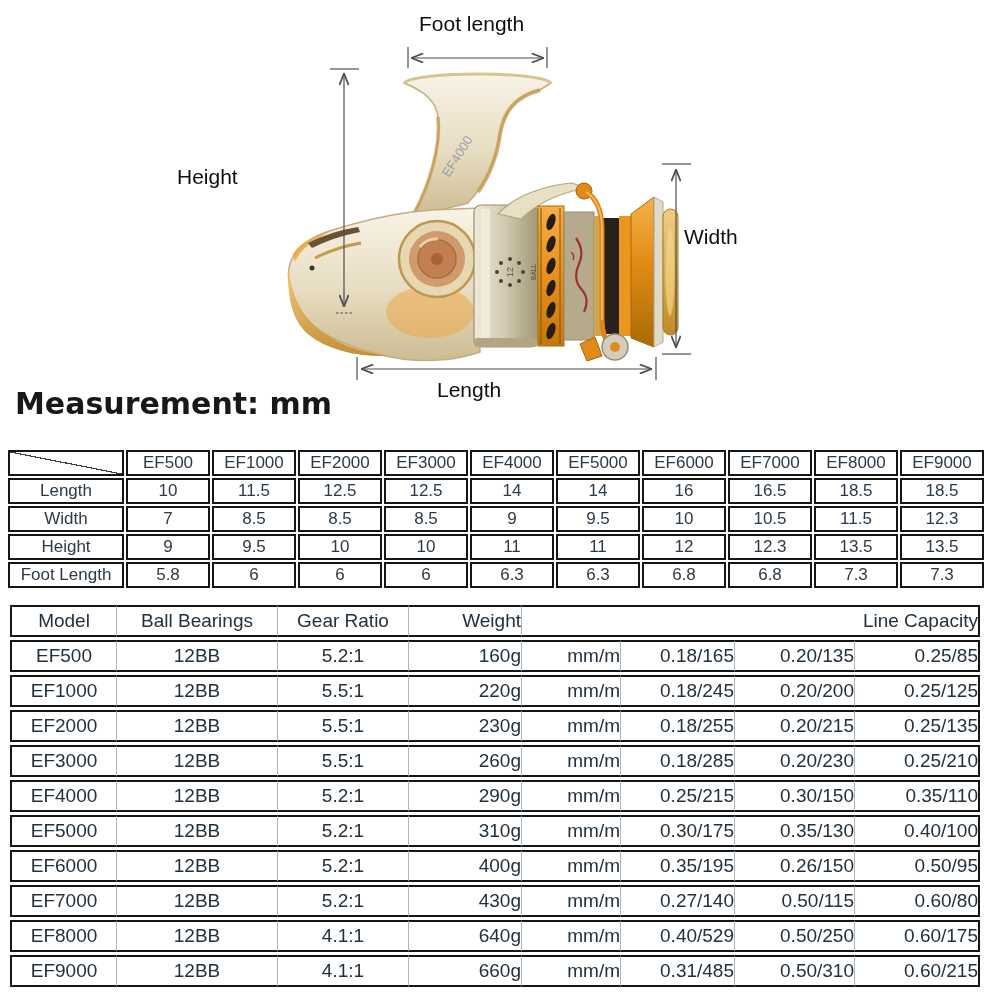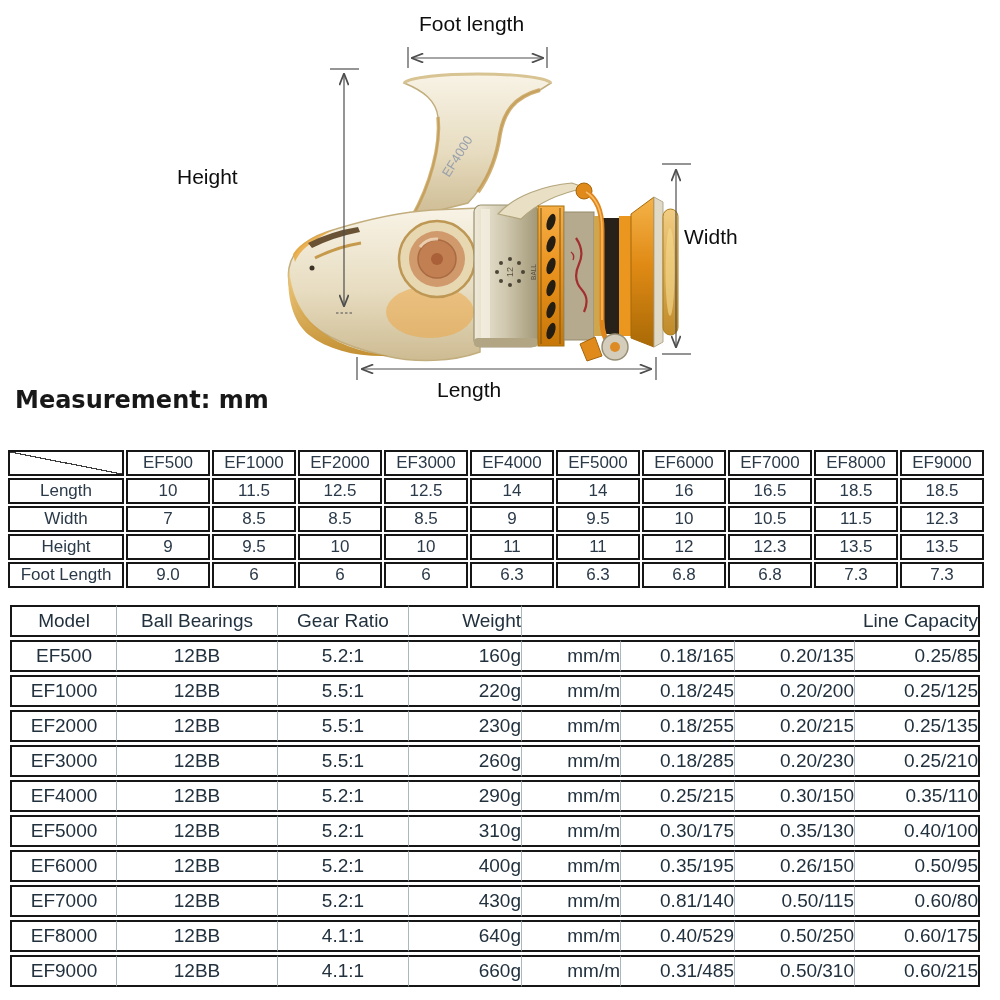--- a/index.html
+++ b/index.html
@@ -15,21 +15,21 @@
   .dim-label { position: absolute; font-size: 21px; color: #0e0e0e; white-space: nowrap; }
   #lbl-foot   { left: 419px; top: 12px;  }
   #lbl-height { left: 177px; top: 165px; }
   #lbl-width  { left: 684px; top: 225px; }
   #lbl-length { left: 437px; top: 378px; }
 
   
   h1.measure {
     position: absolute; top: 386px; left: 15px; margin: 0;
     font-family: "DejaVu Sans", sans-serif; font-weight: 700;
-    font-size: 24px; color: #181818;
+    font-size: 30px; color: #181818;
   }
 
   
   table.size-table {
     position: absolute; top: 448px; left: 6px;
     border-collapse: separate; border-spacing: 2px;
     table-layout: fixed; background: #fff;
   }
   .size-table td {
     border: 2px solid #161616; background: #fff;
@@ -263,21 +263,21 @@
         <td>10</td>
         <td>11</td>
         <td>11</td>
         <td>12</td>
         <td>12.3</td>
         <td>13.5</td>
         <td>13.5</td>
       </tr>
       <tr>
         <td>Foot Length</td>
-        <td>9.0</td>
+        <td>5.8</td>
         <td>6</td>
         <td>6</td>
         <td>6</td>
         <td>6.3</td>
         <td>6.3</td>
         <td>6.8</td>
         <td>6.8</td>
         <td>7.3</td>
         <td>7.3</td>
       </tr>
@@ -372,21 +372,21 @@
         <td class="l">0.35/195</td>
         <td class="l">0.26/150</td>
         <td class="l">0.50/95</td>
       </tr>
       <tr>
         <td class="c">EF7000</td>
         <td class="c">12BB</td>
         <td class="c">5.2:1</td>
         <td class="l">430g</td>
         <td class="l">mm/m</td>
-        <td class="l">0.81/140</td>
+        <td class="l">0.27/140</td>
         <td class="l">0.50/115</td>
         <td class="l">0.60/80</td>
       </tr>
       <tr>
         <td class="c">EF8000</td>
         <td class="c">12BB</td>
         <td class="c">4.1:1</td>
         <td class="l">640g</td>
         <td class="l">mm/m</td>
         <td class="l">0.40/529</td>

